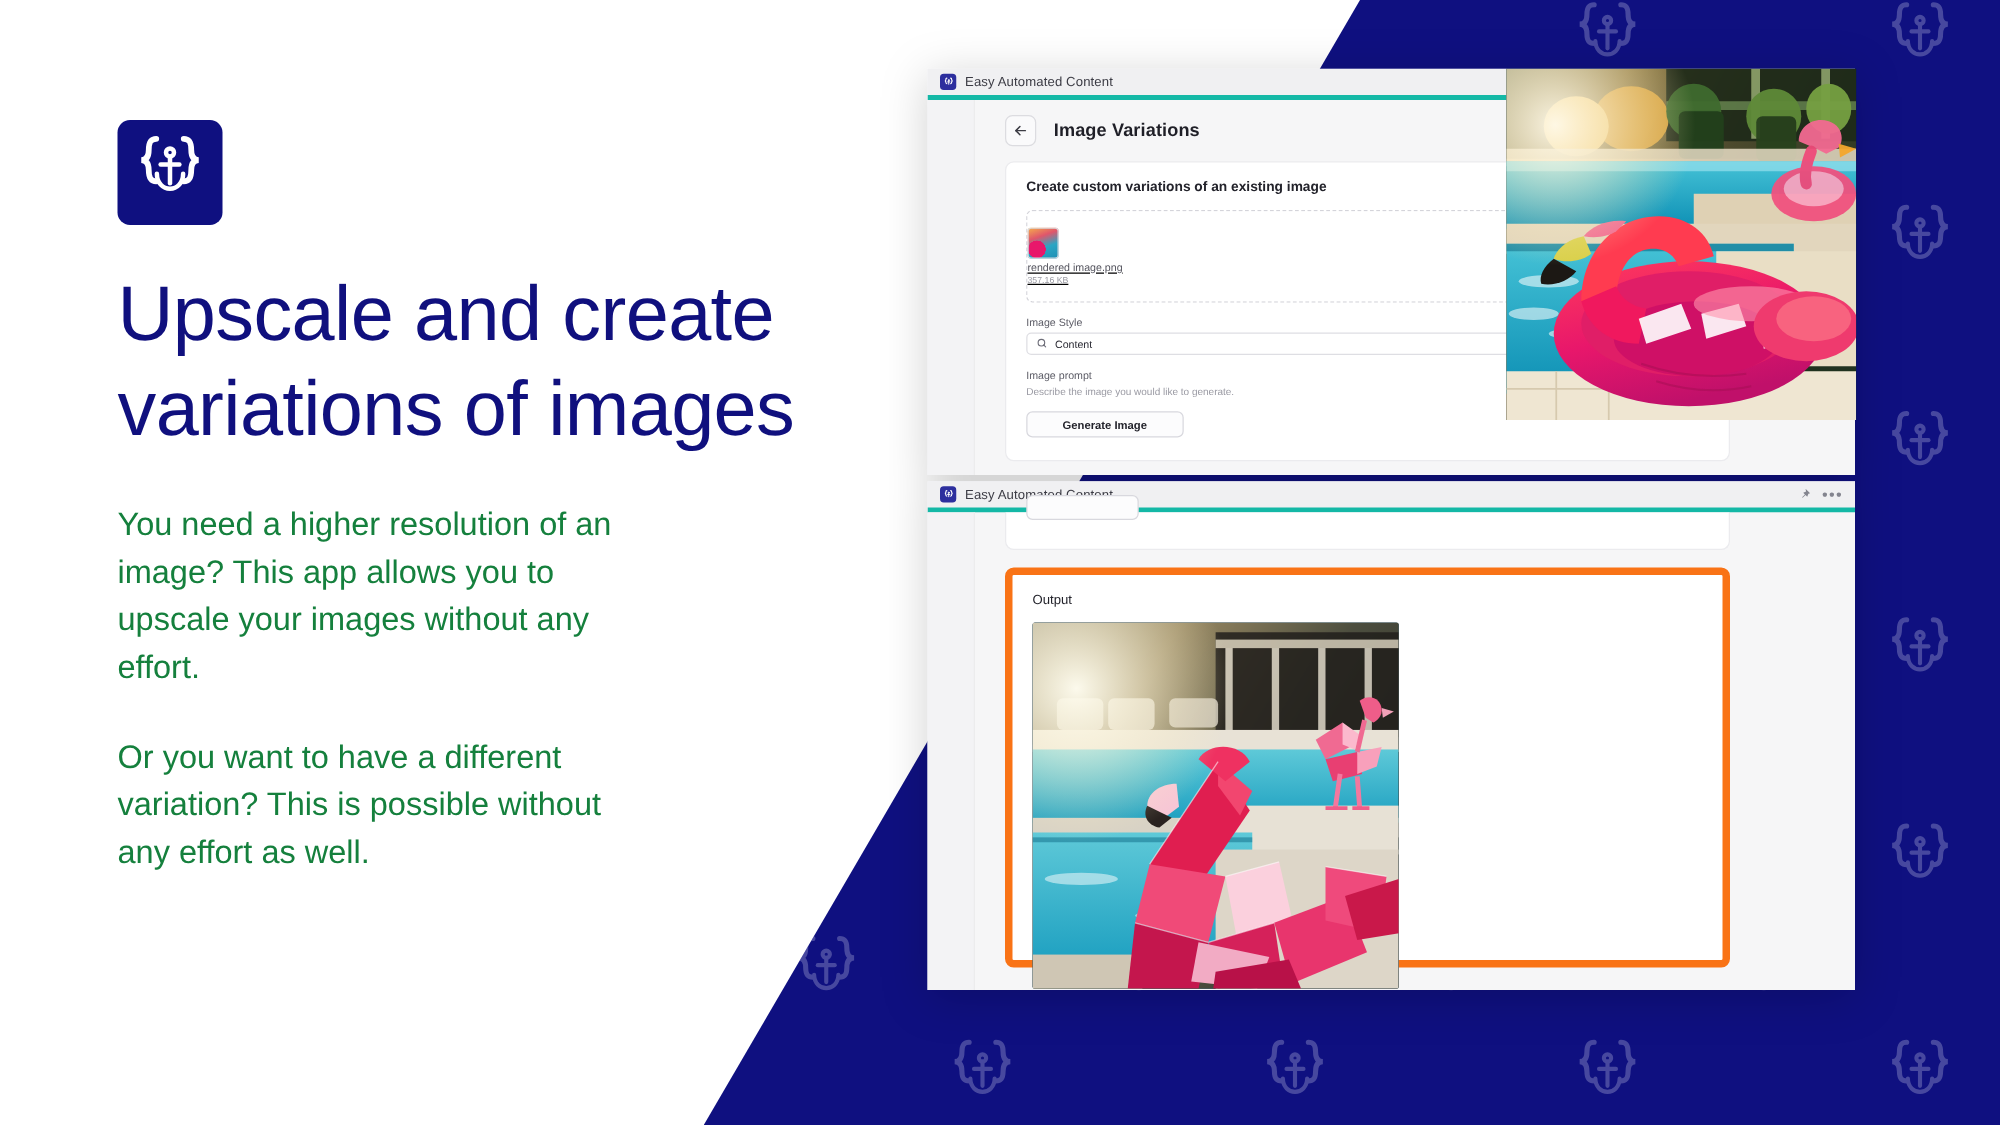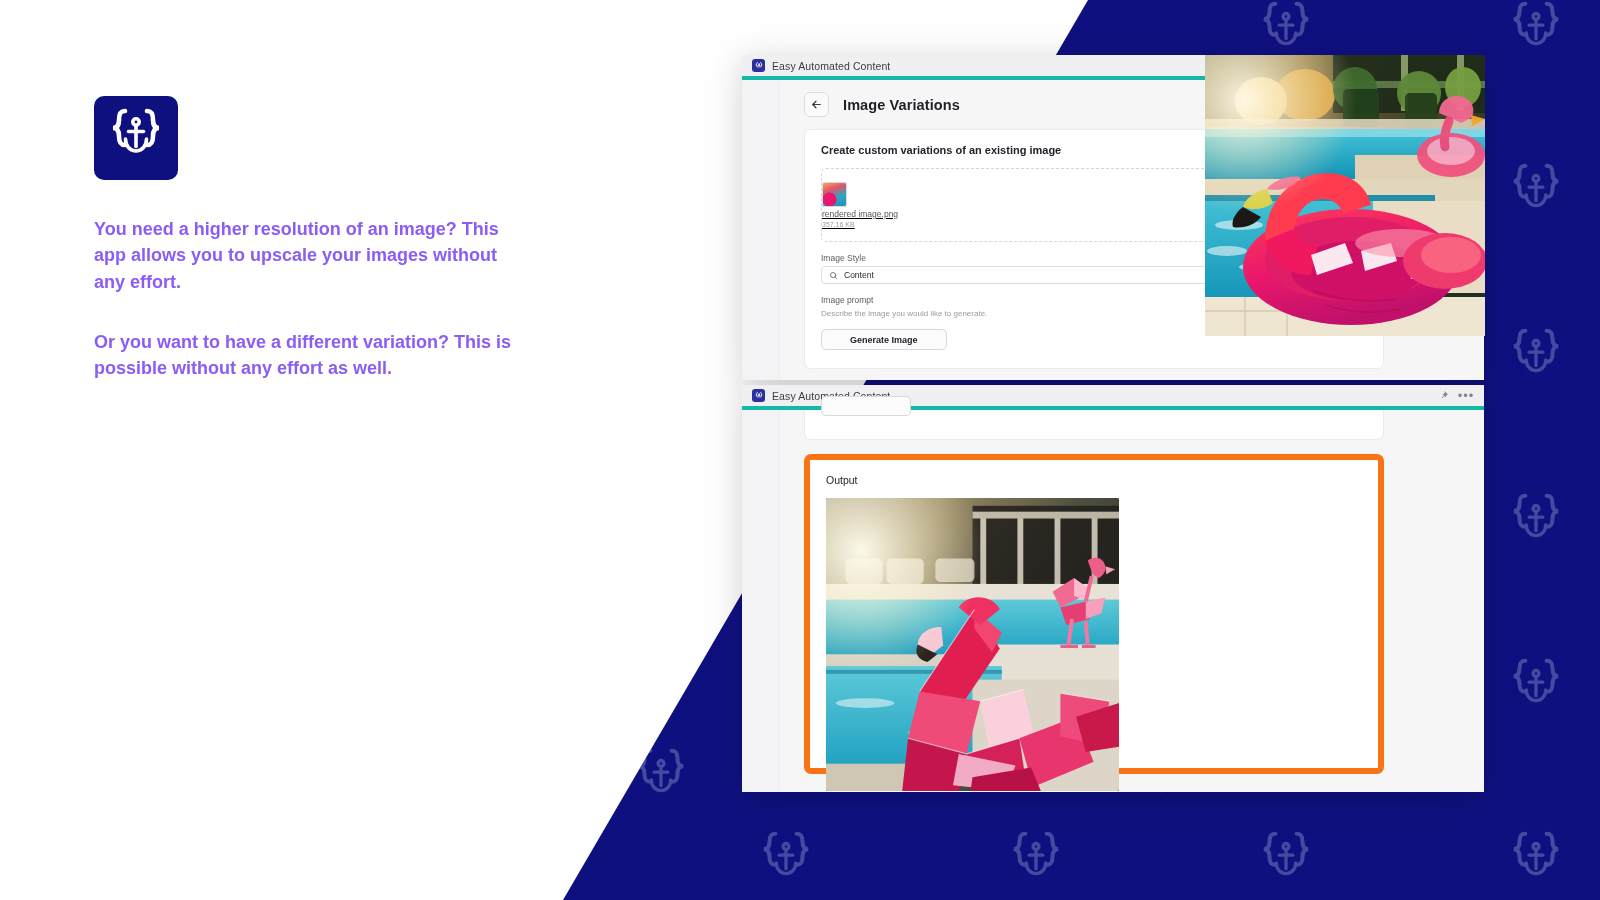--- a/index.html
+++ b/index.html
@@ -54,25 +54,25 @@
     font-size: 62px;
     line-height: 1.22;
     font-weight: 400;
     color: #10107e;
     letter-spacing: -0.5px;
     max-width: 590px;
   }
 
   .body-para {
     margin-top: 36px;
-    font-size: 18px;
+    font-size: 26px;
     line-height: 1.46;
-    color: #8b5cf6;
+    color: #15803d;
     max-width: 420px;
-    font-weight: 700;
+    font-weight: 400;
   }
   .body-para + .body-para { margin-top: 34px; }
 
   
   #app-stack {
     position: absolute;
     left: 742px; top: 55px;
     width: 742px; height: 737px;
     z-index: 4;
     filter: drop-shadow(0 6px 18px rgba(0,0,0,.18));
@@ -425,20 +425,21 @@
         <g stroke-width="3.6">
             <circle cx="32" cy="18" r="3.2"></circle>
             <path d="M32 21.5v21"></path>
             <path d="M24.5 27.5h15"></path>
             <path d="M21.5 35c0 7.5 5 12 10.5 12s10.5-4.5 10.5-12"></path>
           </g>
       </svg>
     </span>
   </div>
 
+  <h1 id="headline">Upscale and create variations of images</h1>
 
   <p class="body-para">You need a higher resolution of an image? This app allows you to upscale your images without any effort.</p>
   <p class="body-para">Or you want to have a different variation? This is possible without any effort as well.</p>
 </div>
 
 <div id="app-stack">
 
   <div class="win" id="win-top">
     <div class="titlebar">
       <span class="title-icon">

